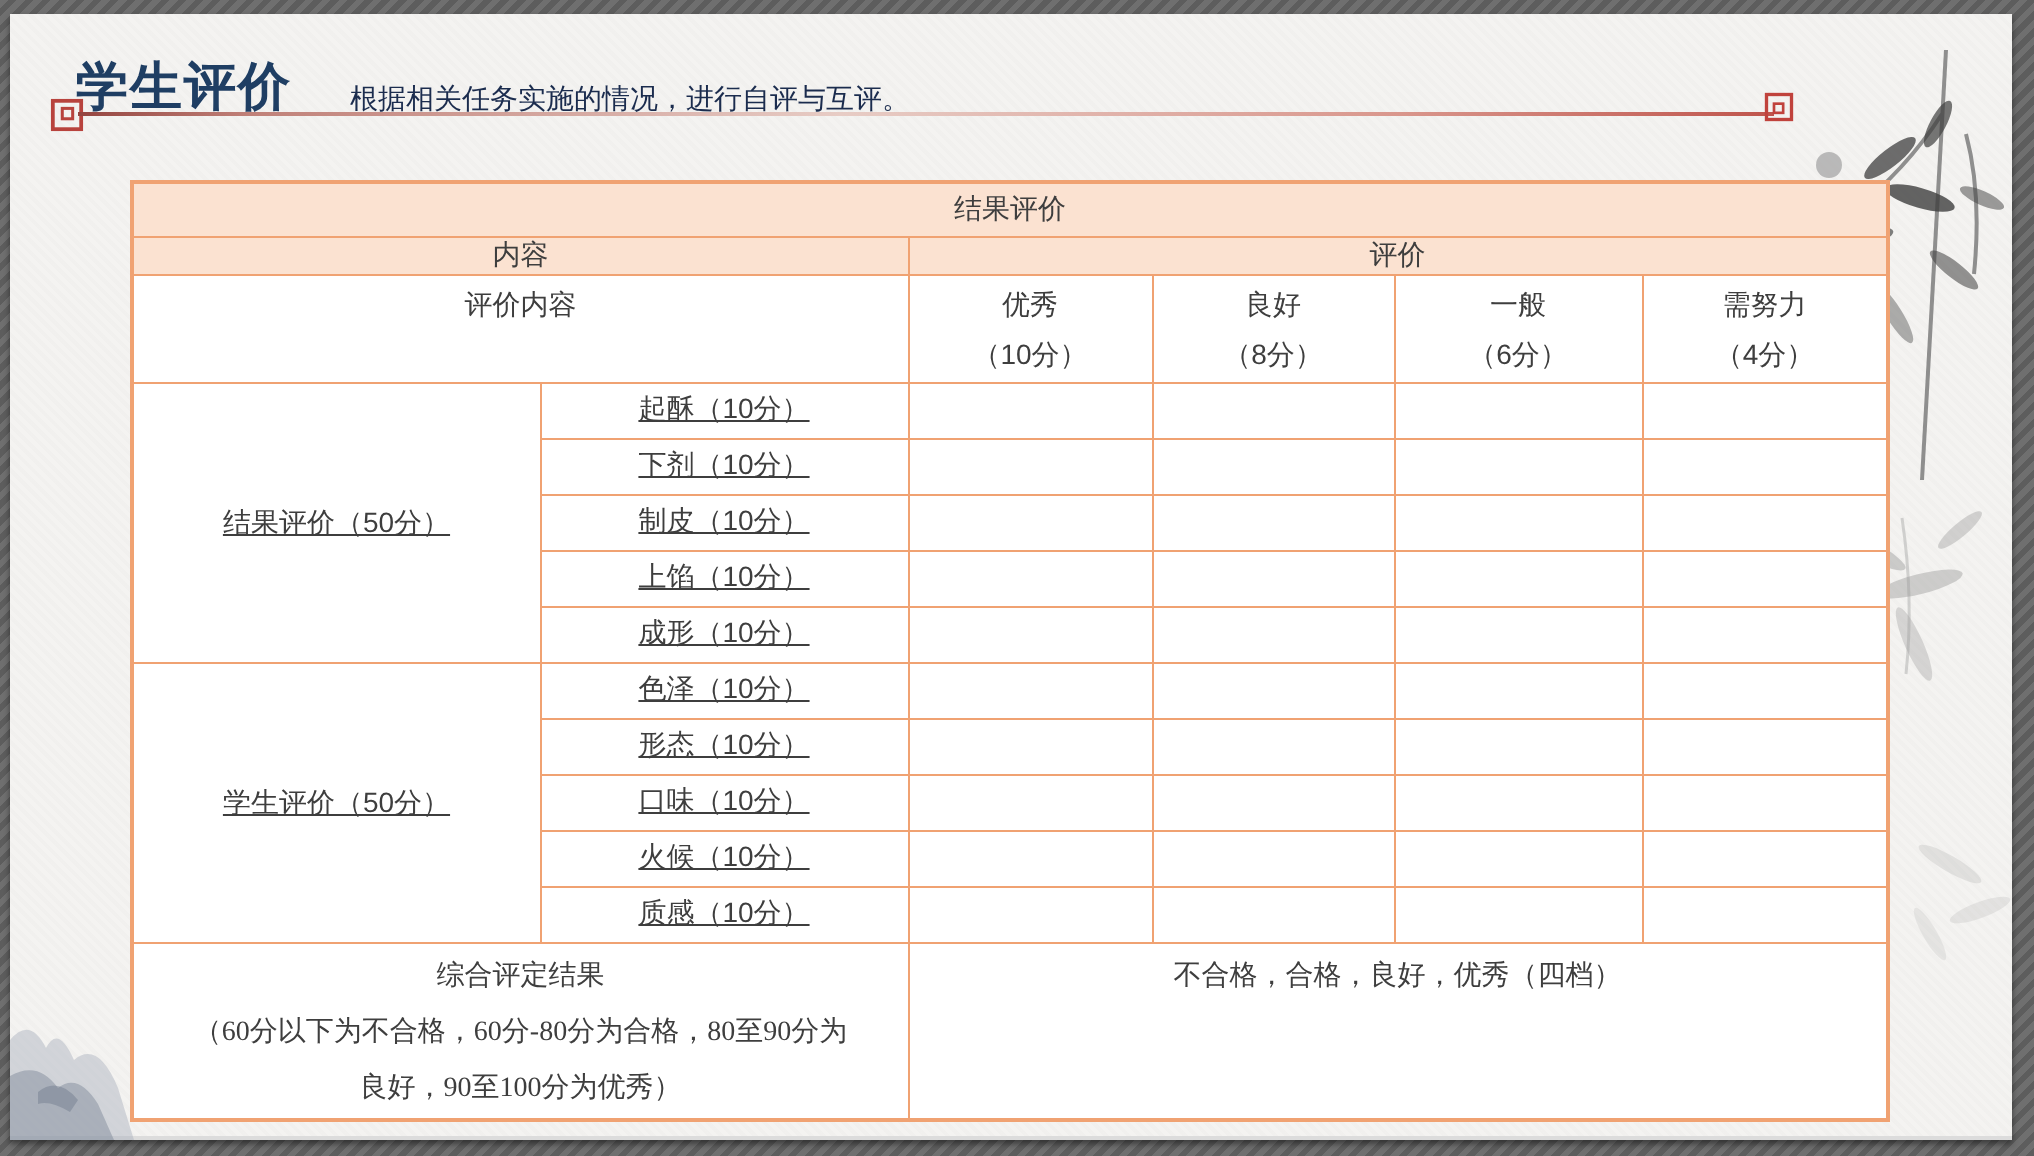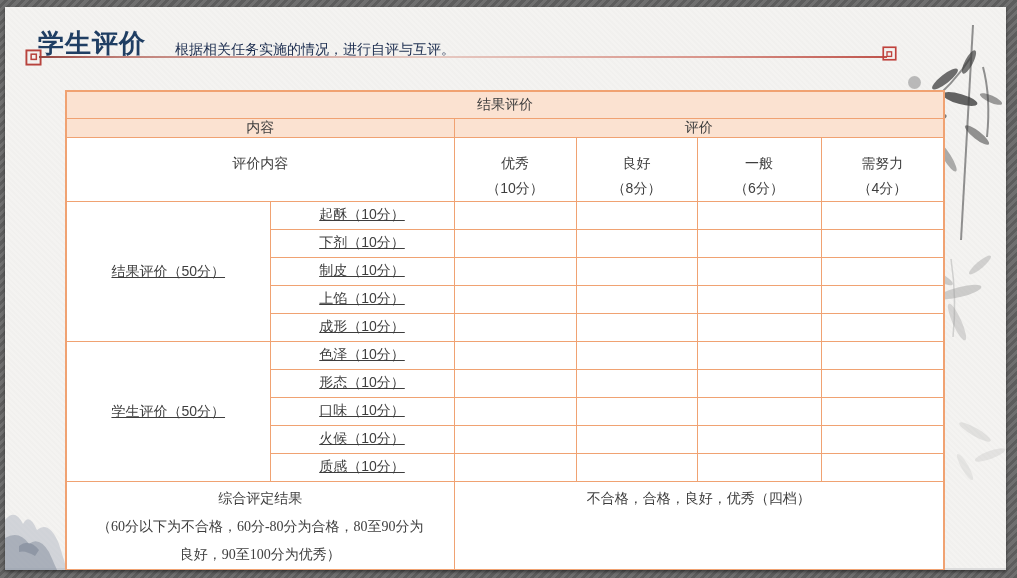--- a/index.html
+++ b/index.html
@@ -52,21 +52,21 @@
   .eval-table {
     position:absolute; left:60px; top:83px;
     width:878px; border-collapse:collapse; table-layout:fixed;
     border:2px solid #f0a272;
     background:#ffffff;
     font-size:14px; color:#3e3e3e;
   }
   .eval-table td { border:1px solid #f0a272; text-align:center; vertical-align:middle; }
   .caption-row td { height:27px; background:#fbe2d1; }
   .group-row td   { height:18px; background:#fbe2d1; }
-  .grade-row td   { height:54px; vertical-align:top; padding-top:13px; line-height:25px; }
+  .grade-row td   { height:54px; vertical-align:top; padding-top:2px; line-height:25px; }
   .data-row td    { height:28px;text-decoration:underline; }
   .section-cell   { vertical-align:top; line-height:27px; }
   .summary-row td { height:88px; vertical-align:top; padding-top:3px; line-height:28px;font-family:Liberation Serif, serif; }
 </style>
 </head>
 <body>
 
 <div class="workspace">
   <div class="slide">
 

